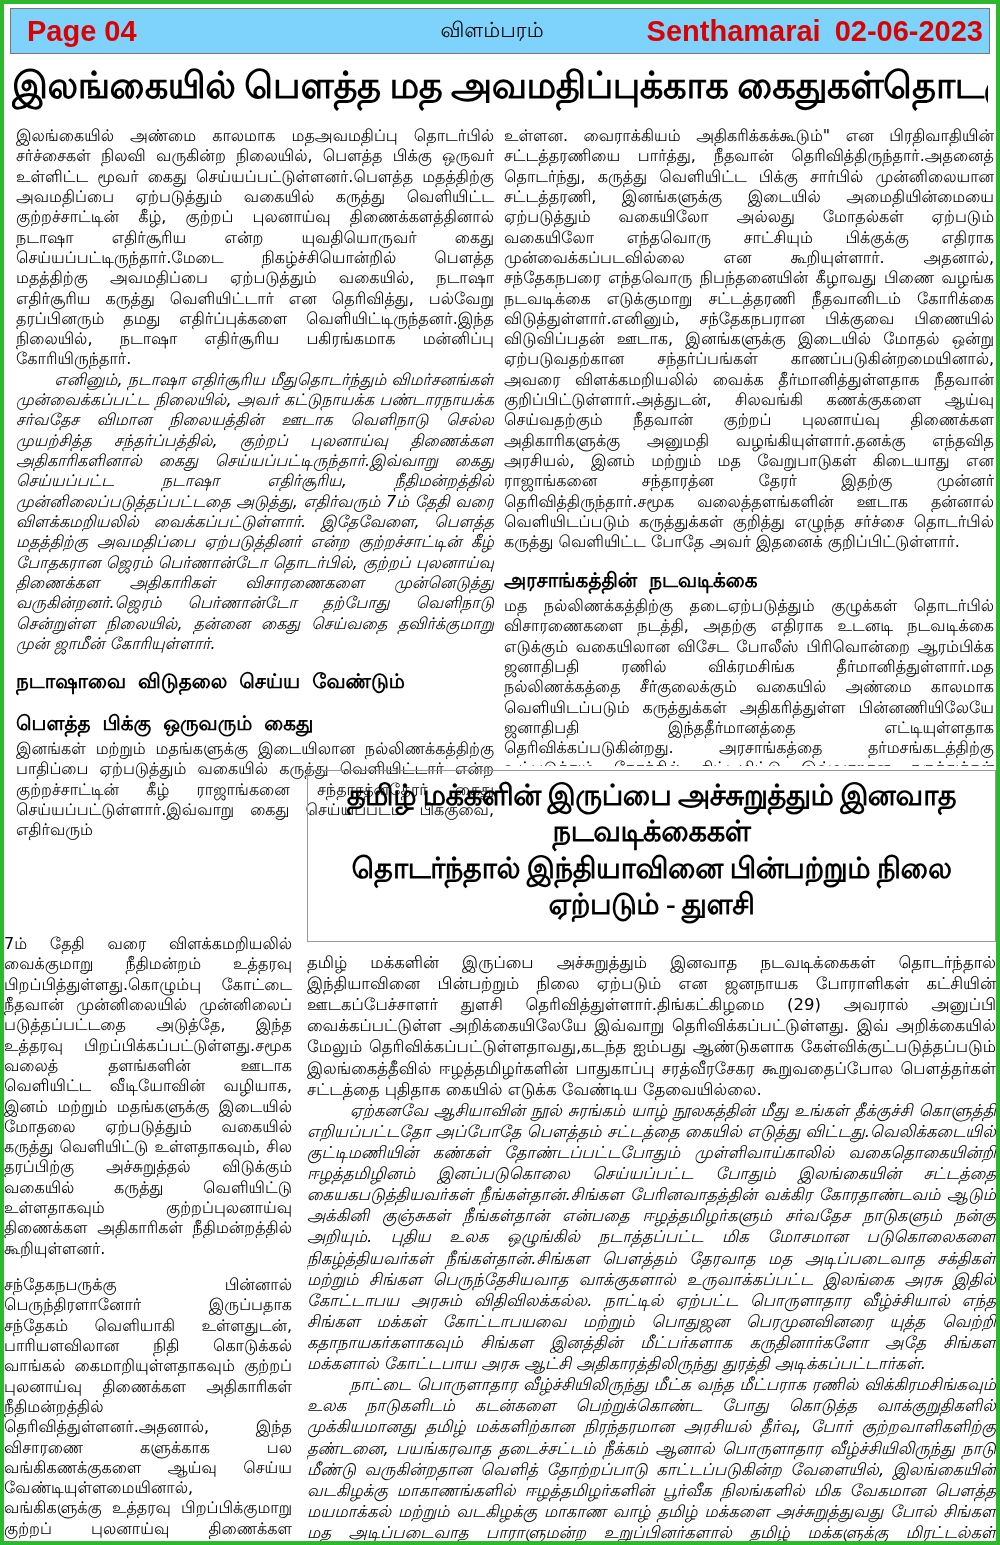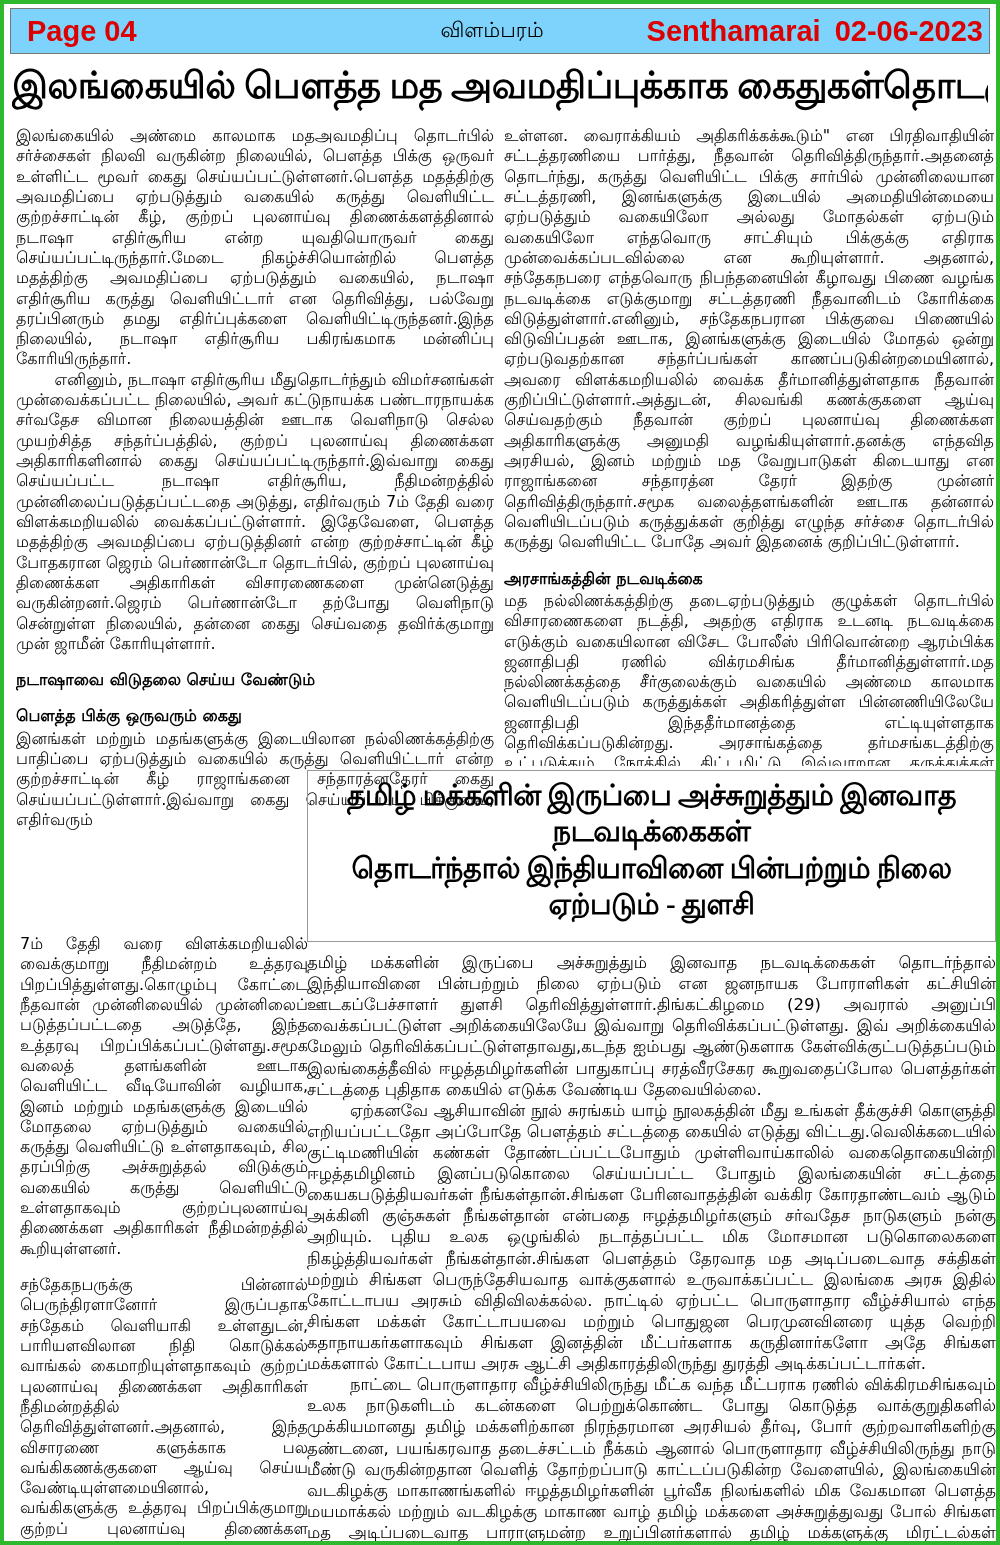--- a/index.html
+++ b/index.html
@@ -41,27 +41,27 @@
     font-weight:bold;font-size:37px;line-height:60px;
     white-space:nowrap;overflow:hidden;
     letter-spacing:-0.5px;
   }
   
   .col{
     position:absolute;overflow:hidden;
     font-size:16px;line-height:1.27;text-align:justify;
   }
   .col1-upper{top:122px;left:12px;width:478px;height:808px;}
-  .col1-lower{top:930px;left:16px;width:288px;height:605px;}
+  .col1-lower{top:930px;left:0;width:288px;height:605px;}
   .col2{top:122px;left:500px;width:490px;height:640px;}
   .para{margin:0;}
-  .para.indent{text-indent:2.4em;}
+  .para.indent{text-indent:2.4em;font-style:italic;}
   .para.gap{margin-top:16px;}
   .subhead{
-    font-weight:bold;font-size:16px;margin-top:16px;margin-bottom:2px;
+    font-weight:bold;font-size:20px;margin-top:16px;margin-bottom:2px;font-family:Liberation Mono, monospace;
   }
   
   .article2{
     position:absolute;top:766px;left:303px;width:689px;height:775px;overflow:hidden;
   }
   .headline2{
     border:1px solid #999;
     padding:6px 8px 19px 8px;
     text-align:center;
     font-family:"Liberation Serif","DejaVu Serif",serif;

